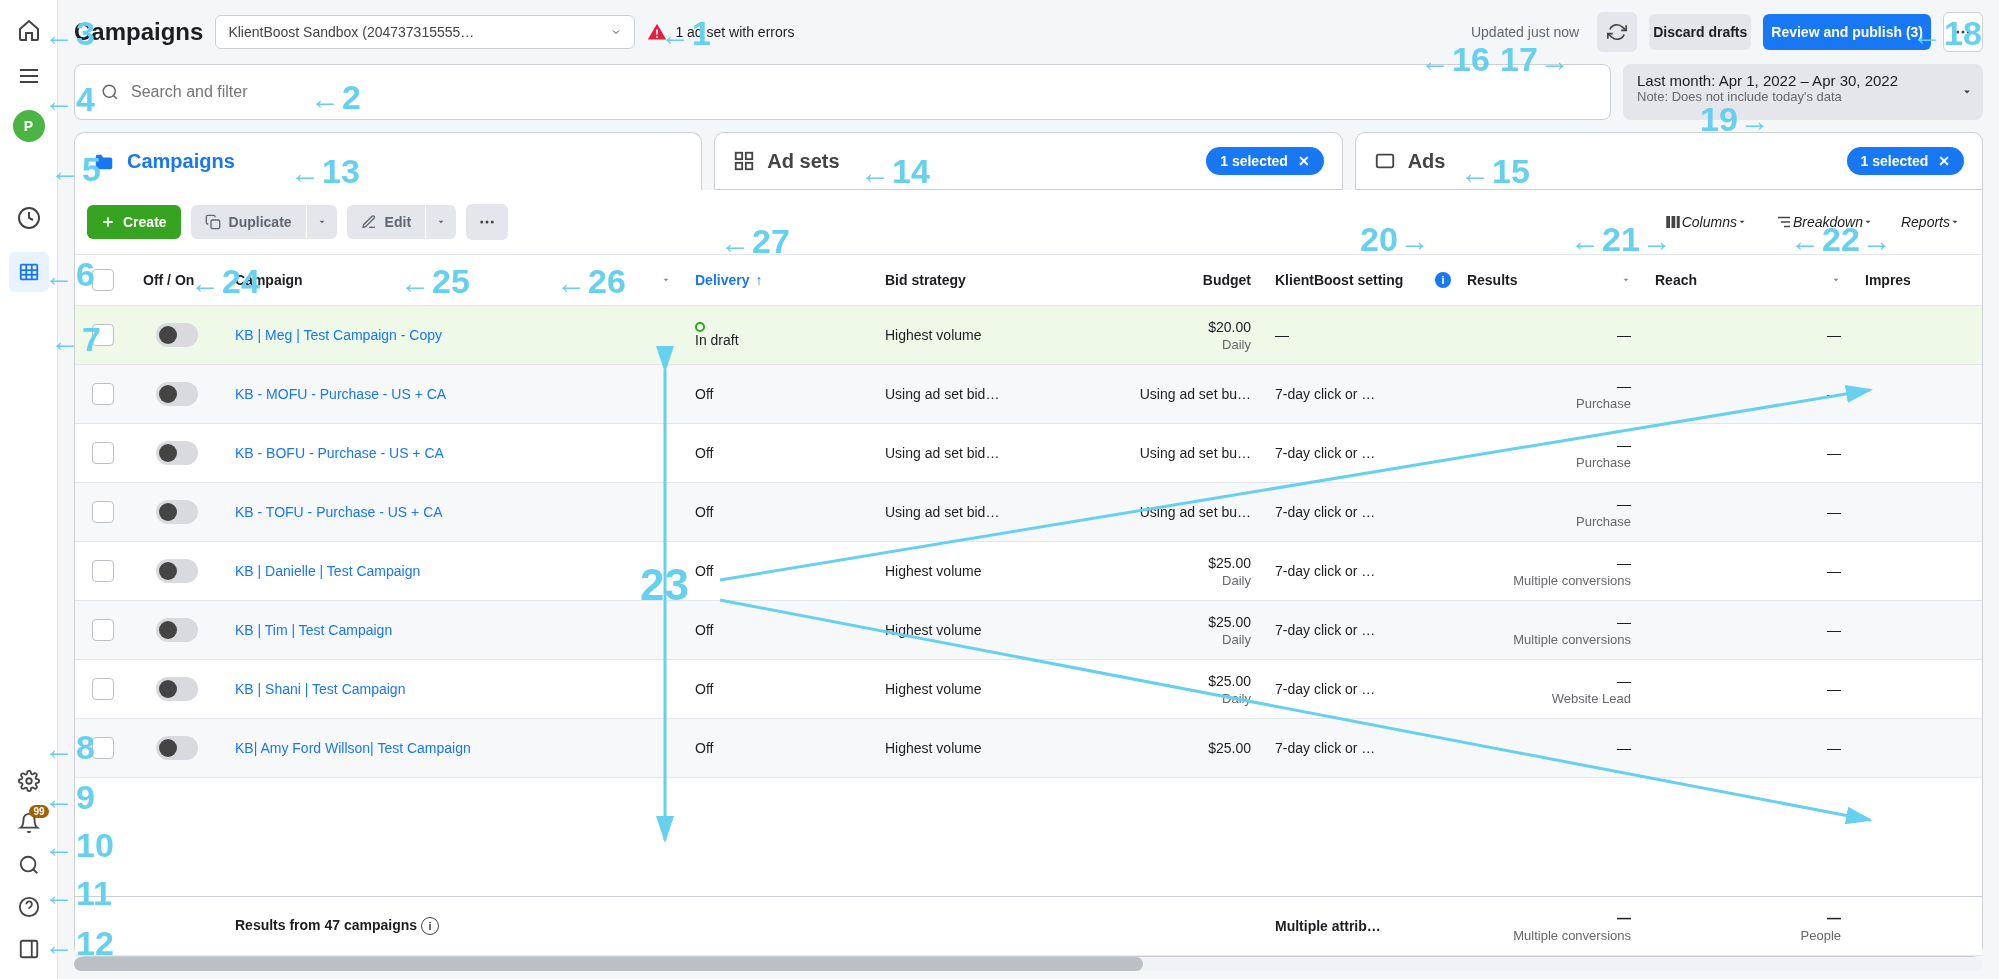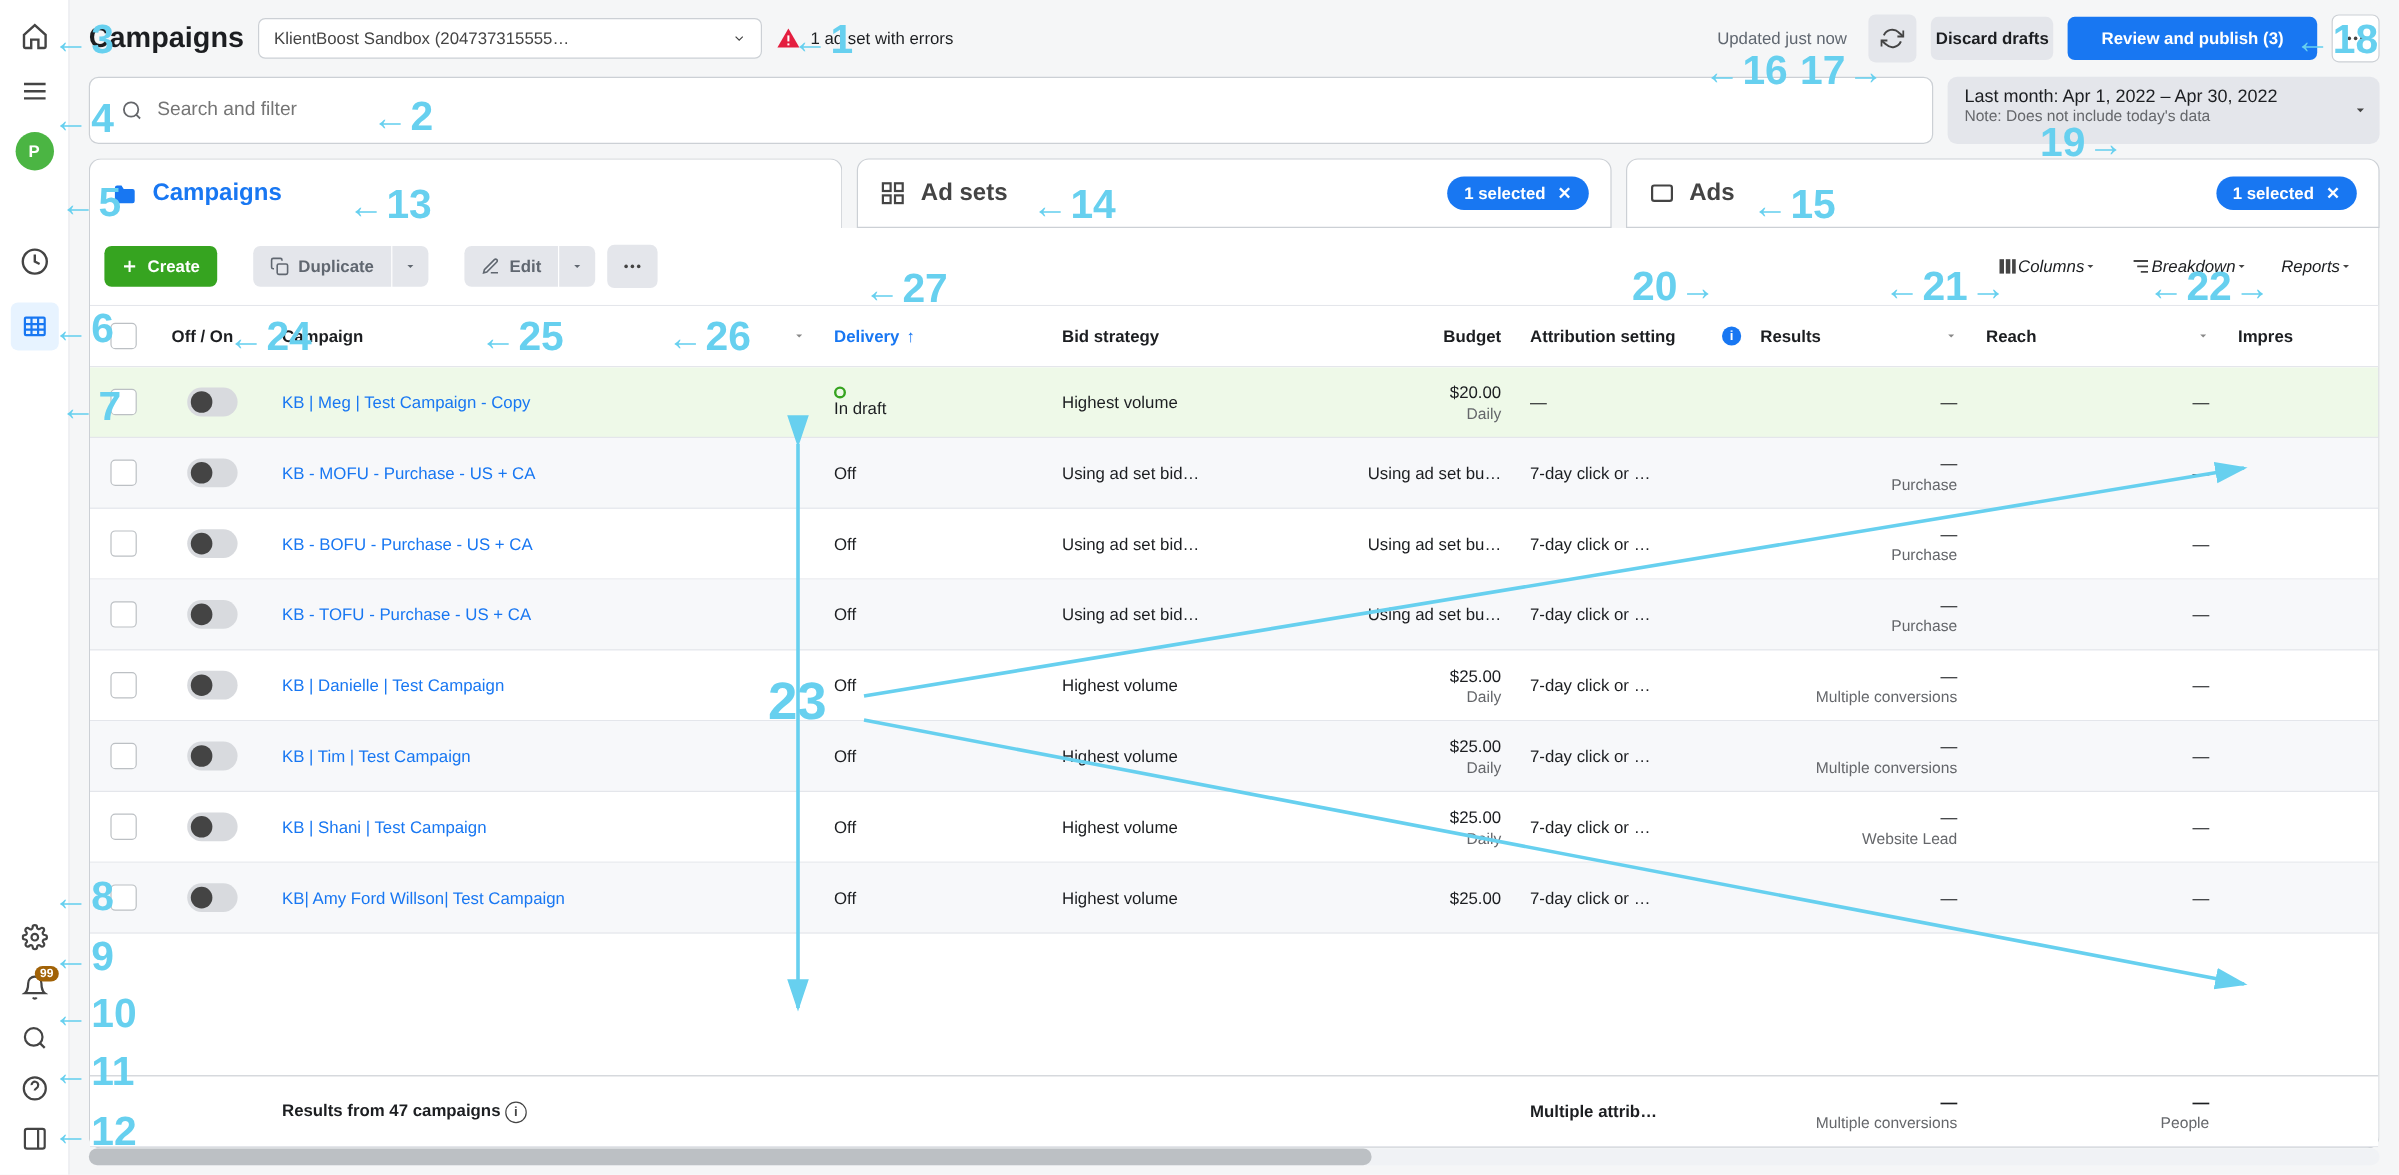--- a/index.html
+++ b/index.html
@@ -23,21 +23,21 @@
 .topbar { display:flex; align-items:center; gap:12px; padding:12px 16px; }
 .title { font-size:24px; font-weight:700; }
 .account-select { background:#fff; border:1px solid #ccd0d5; border-radius:6px; padding:8px 12px; display:flex; align-items:center; gap:10px; width:420px; cursor:pointer;}
 .account-select .label { flex:1; overflow:hidden; text-overflow:ellipsis; white-space:nowrap; color:#444; }
 .warn { display:flex; align-items:center; gap:8px; color:#1c1e21; }
 .warn-icon { color:#e41e3f; }
 .spacer { flex:1; }
 .updated { color:#606770; margin-right:6px;}
 .icon-btn { width:40px; height:40px; border-radius:6px; background:#e4e6eb; display:flex; align-items:center; justify-content:center; cursor:pointer; }
 .discard { background:#e4e6eb; border-radius:6px; padding:10px 4px; font-weight:600; cursor:pointer;}
-.publish { background:#1877f2; color:#fff; border-radius:6px; padding:10px 28px; font-weight:600; cursor:pointer;}
+.publish { background:#1877f2; color:#fff; border-radius:6px; padding:10px 8px; font-weight:600; cursor:pointer;}
 .more-square { width:40px; height:40px; border-radius:6px; display:flex; align-items:center; justify-content:center; border:1px solid #ccd0d5; background:#fff; cursor:pointer;}
 
 
 .searchrow { display:flex; gap:12px; padding:0 16px 12px; align-items:stretch;}
 .searchbar { flex:1; background:#fff; border:1px solid #ccd0d5; border-radius:8px; display:flex; align-items:center; gap:12px; padding:10px 26px;}
 .searchbar input { border:none; outline:none; flex:1; font-size:16px; color:#65676b; background:transparent;}
 .datecard { background:#e4e6eb; border-radius:8px; padding:8px 36px 16px 14px; position:relative; cursor:pointer; min-width:360px;}
 .datecard .range { font-size:15px; color:#1c1e21;}
 .datecard .note { font-size:13px; color:#65676b;}
 .datecard .caret { position:absolute; right:10px; top:50%; transform:translateY(-50%); }
@@ -51,21 +51,21 @@
 .pill { margin-left:auto; background:#1877f2; color:#fff; border-radius:999px; padding:6px 14px; display:flex; align-items:center; gap:10px; font-weight:600;}
 .pill .x { font-weight:700; }
 
 
 .panel { margin:0 16px; background:#fff; border:1px solid #ccd0d5; border-top:none; border-radius:0 0 10px 10px; display:flex; flex-direction:column; min-height:0; flex:1;}
 .toolbar { display:flex; align-items:center; gap:10px; padding:14px 12px; }
 .btn { border-radius:6px; padding:9px 14px; display:flex; align-items:center; gap:8px; cursor:pointer; font-weight:600;}
 .btn.create { background:#36a420; color:#fff;}
 .btn.grey { background:#e4e6eb; color:#606770;}
 .btn-split { display:flex; }
-.btn-split .btn { border-radius:6px 0 0 6px;margin-left:20px;}
+.btn-split .btn { border-radius:6px 0 0 6px;}
 .btn-split .caret-btn { background:#e4e6eb; border-radius:0 6px 6px 0; padding:9px 10px; display:flex; align-items:center; cursor:pointer; margin-left:1px;}
 .btn.more-dots { background:#e4e6eb; padding:9px 12px;}
 .toolbar .right { margin-left:auto; display:flex; gap:8px; }
 .tool-item { display:flex; align-items:center; gap:0; padding:8px 10px; cursor:pointer; color:#1c1e21;font-style:italic;}
 
 
 .table-wrap { flex:1; overflow:hidden; display:flex; flex-direction:column; min-height:0;}
 .thead, .trow { display:grid; grid-template-columns: 56px 92px 460px 190px 200px 190px 160px 220px 210px 100px; align-items:center; }
 .thead { background:#fff; border-top:1px solid #e4e6eb; border-bottom:1px solid #e4e6eb; }
 .th { padding:14px 12px; font-weight:700; color:#1c1e21; display:flex; align-items:center; gap:6px; position:relative;}
@@ -354,21 +354,21 @@
               <svg class="caret-sm" width="10" height="10" viewBox="0 0 24 24">
                 <path d="M6 9l6 6 6-6" fill="#888"></path>
               </svg>
             </div>
           <div class="th sort">
               <span>Delivery</span> 
               <span style="color:#1877f2">↑</span>
             </div>
           <div class="th">Bid strategy</div>
           <div class="th rt">Budget</div>
-          <div class="th">Attribution setting</div>
+          <div class="th">KlientBoost setting</div>
           <div class="th rt"><span class="info-circle">i</span>&nbsp;<span>Results</span><svg class="caret-sm" width="10" height="10" viewBox="0 0 24 24">
                 <path d="M6 9l6 6 6-6" fill="#888"></path>
               </svg></div>
           <div class="th rt">
               <span>Reach</span>
               <svg class="caret-sm" width="10" height="10" viewBox="0 0 24 24">
                 <path d="M6 9l6 6 6-6" fill="#888"></path>
               </svg>
             </div>
           <div class="th">Impres</div>

